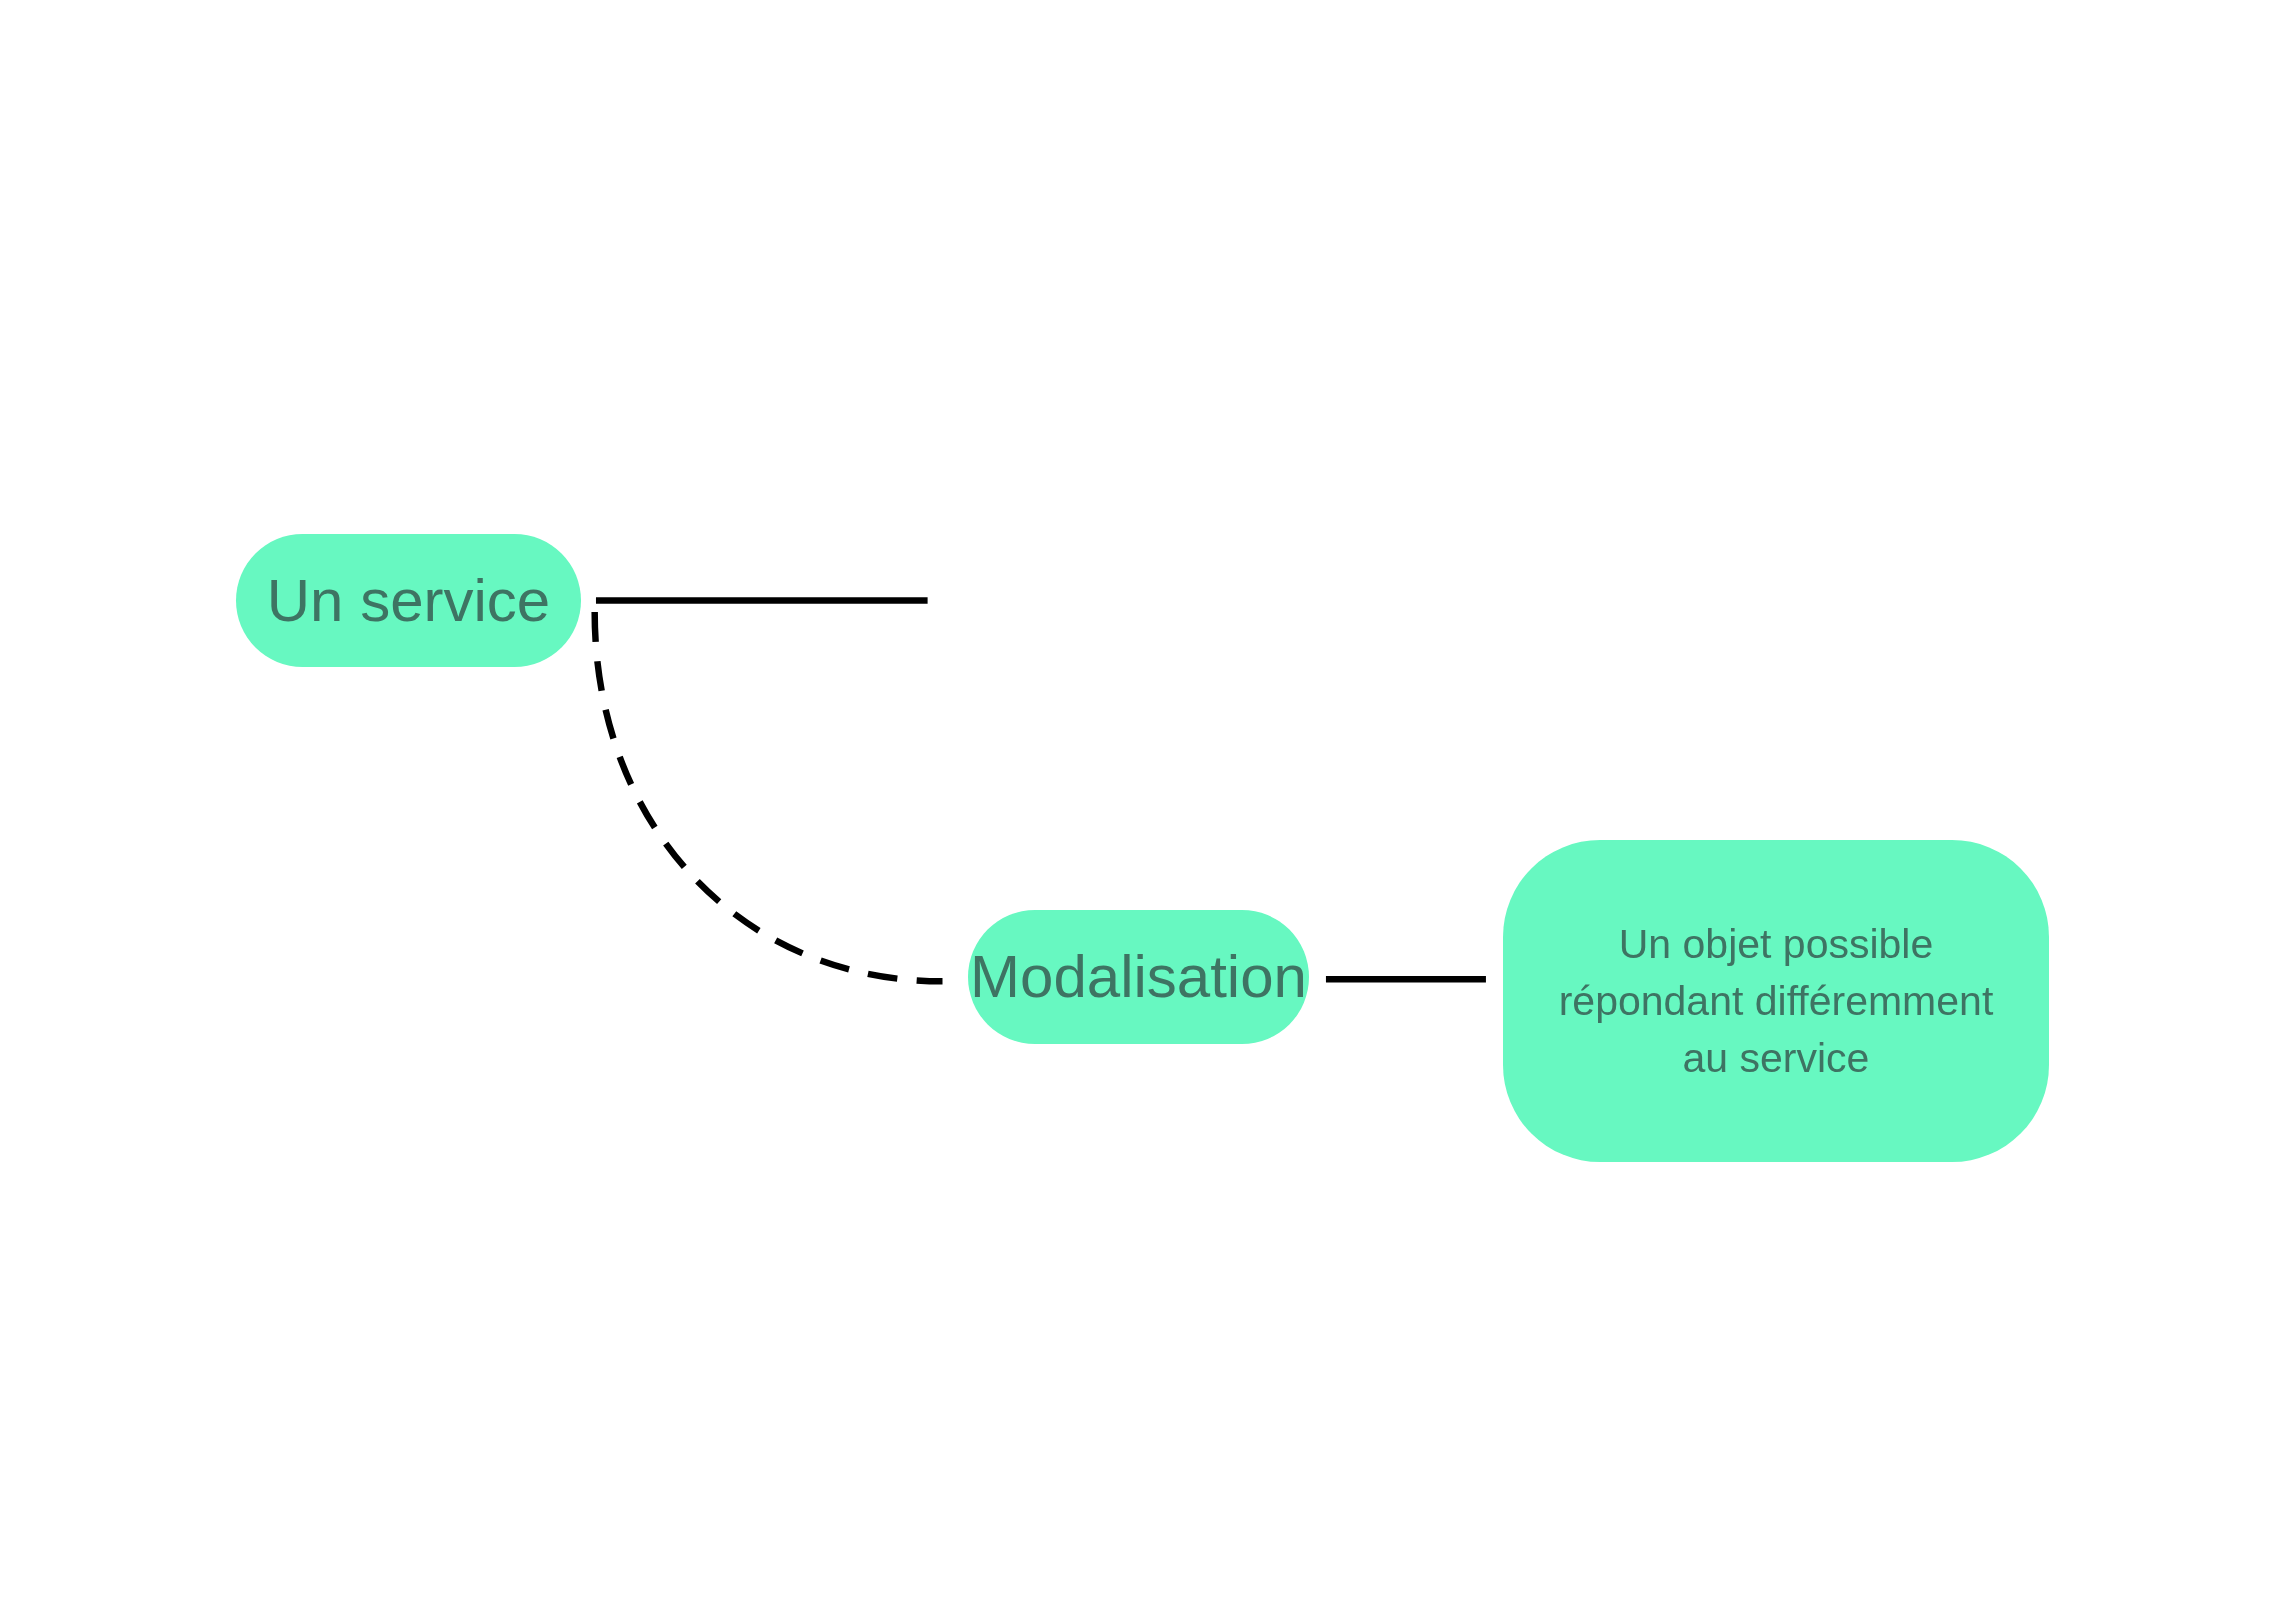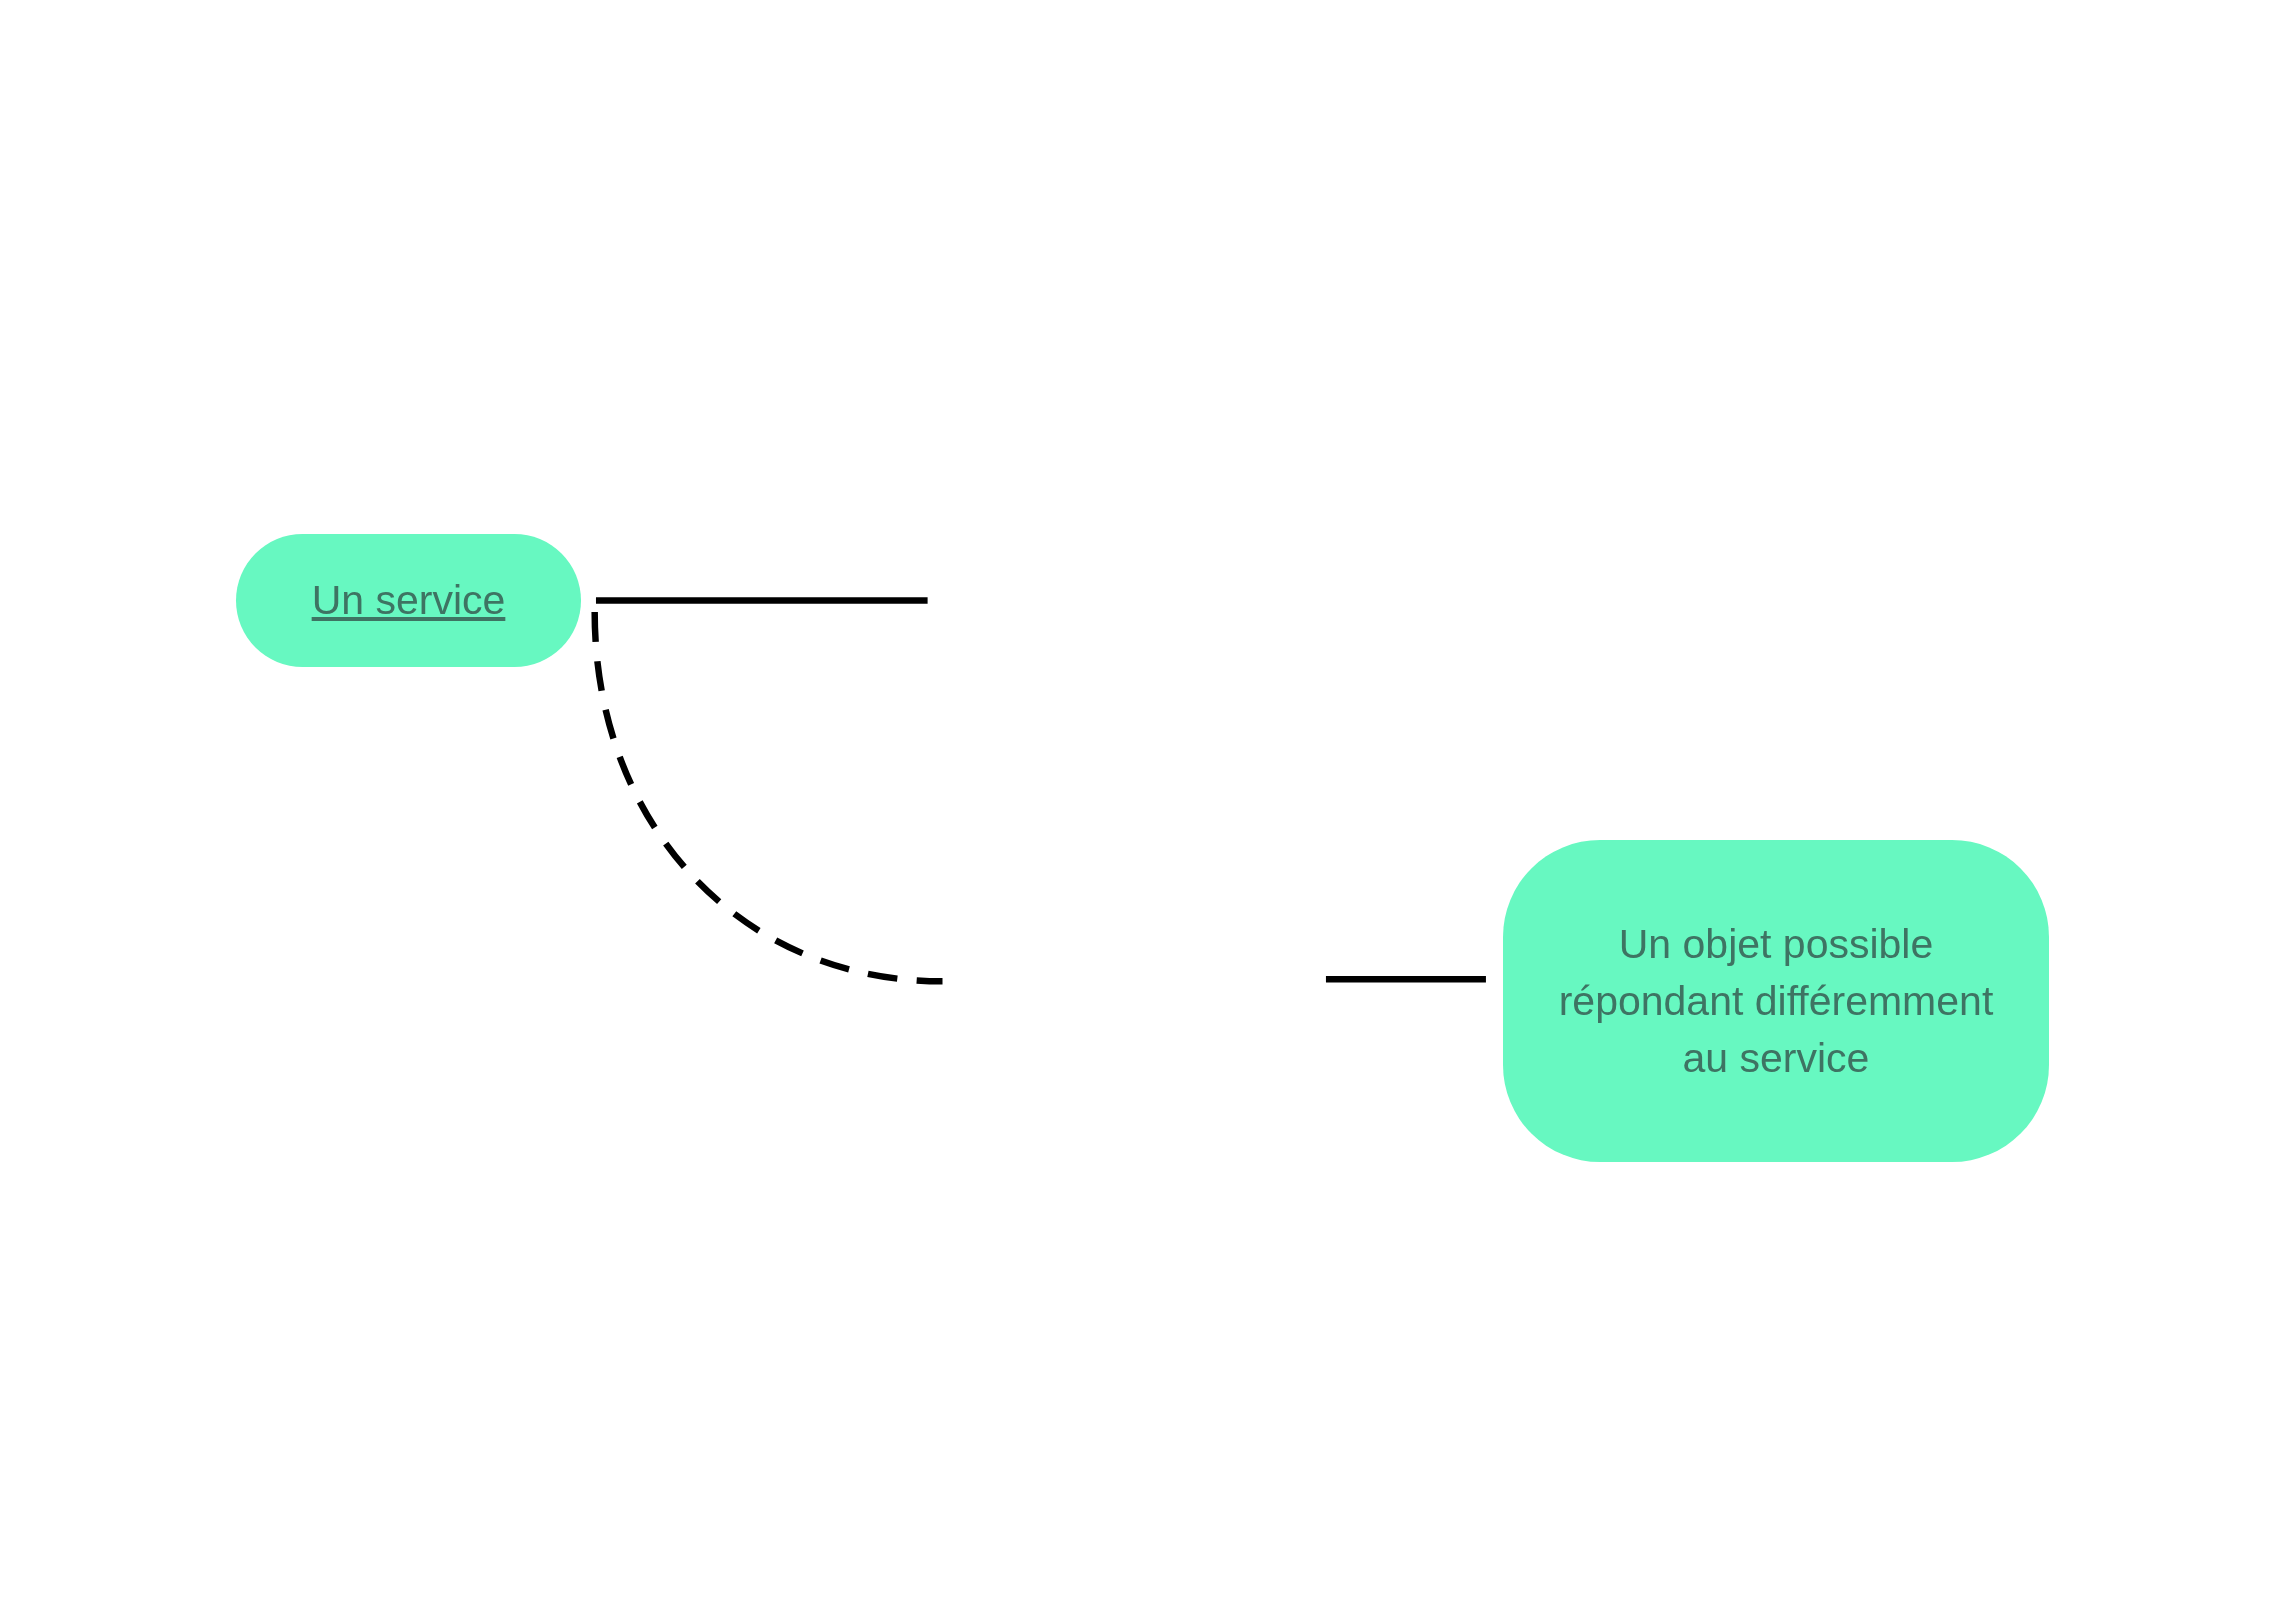--- a/index.html
+++ b/index.html
@@ -39,23 +39,22 @@
     position: absolute;
     background: var(--node-fill);
     color: var(--node-text);
     display: flex;
     align-items: center;
     justify-content: center;
     text-align: center;
     box-sizing: border-box;
   }
   .node-pill {
-    font-size: 41px;
+    font-size: 60px;
     line-height: 1;
-    text-decoration: underline;
   }
   #node-service {
     left: 236px; top: 534px;
     width: 345px; height: 133px;
     border-radius: 67px;
   }
   #node-objet-possible {
     left: 967px; top: 533px;
     width: 442px; height: 135px;
     border-radius: 68px;
@@ -88,19 +87,22 @@
     <line x1="920" y1="927" x2="1432" y2="927"></line>
     <path d="M 918 945 C 918 1270, 1140 1515, 1455 1515" class="edge-dashed"></path>
     <line x1="2047" y1="1512" x2="2294" y2="1512"></line>
   </svg>
 
   <div class="node node-pill" id="node-service">
     <span class="node-label">Un service</span>
   </div>
 
 
+  <div class="node node-pill" id="node-modalisation">
+    <span class="node-label">Modalisation</span>
+  </div>
 
   <div class="node" id="node-objet-different">
     <span class="node-label">Un objet possible répondant différemment au service</span>
   </div>
 
 </div>
 
 
 </body></html>

